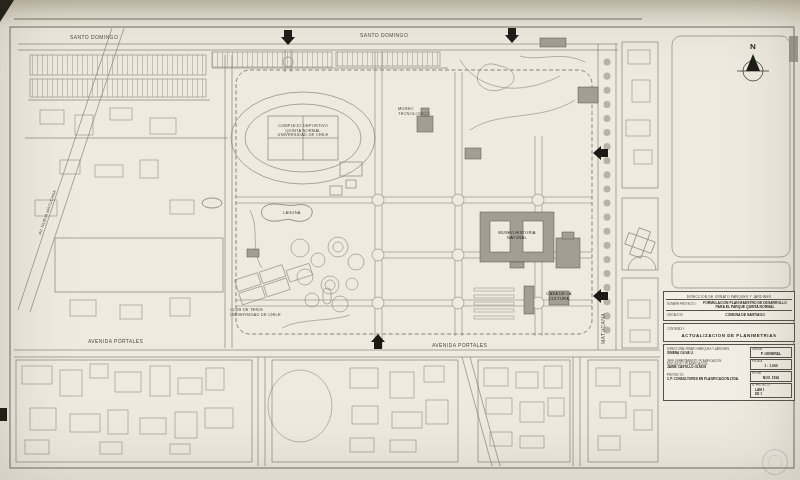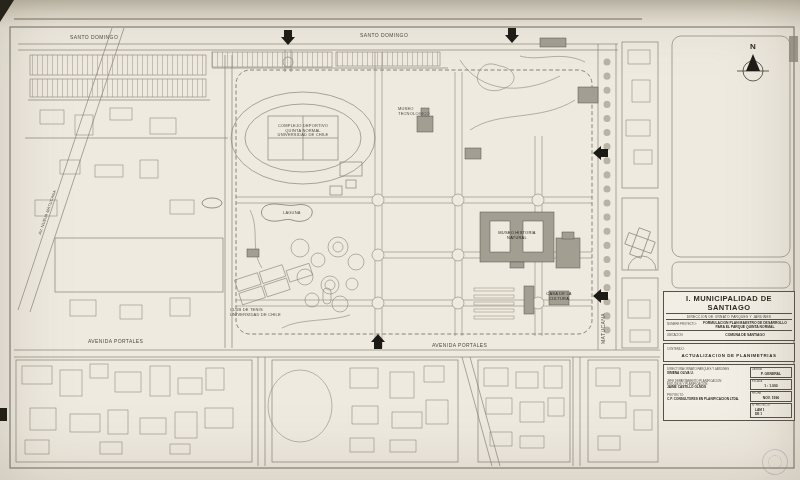--- a/index.html
+++ b/index.html
@@ -317,21 +317,20 @@
     <div>TECNOLOGICO</div>
   </div>
   <div class="lbl lbl-xs lbl-c" style="left:542px;top:292px;width:34px;color:#2e2b26;">
     <div>CASA DE LA</div>
     <div>CULTURA</div>
   </div>
   <div class="north-n" style="left:750px;top:42px;">N</div>
 
   <div class="tb">
     <div class="tb-box">
-      <div class="tb-title">I. MUNICIPALIDAD DE SANTIAGO</div>
       <div class="tb-sub">DIRECCION DE ORNATO PARQUES Y JARDINES</div>
       <div class="tb-row">
         <div class="tb-lab">NOMBRE PROYECTO:</div>
         <div class="tb-val">
           <div>FORMULACION PLAN MAESTRO DE DESARROLLO</div>
           <div>PARA EL PARQUE QUINTA NORMAL</div>
         </div>
       </div>
       <div class="tb-row">
         <div class="tb-lab">UBICACION:</div>

